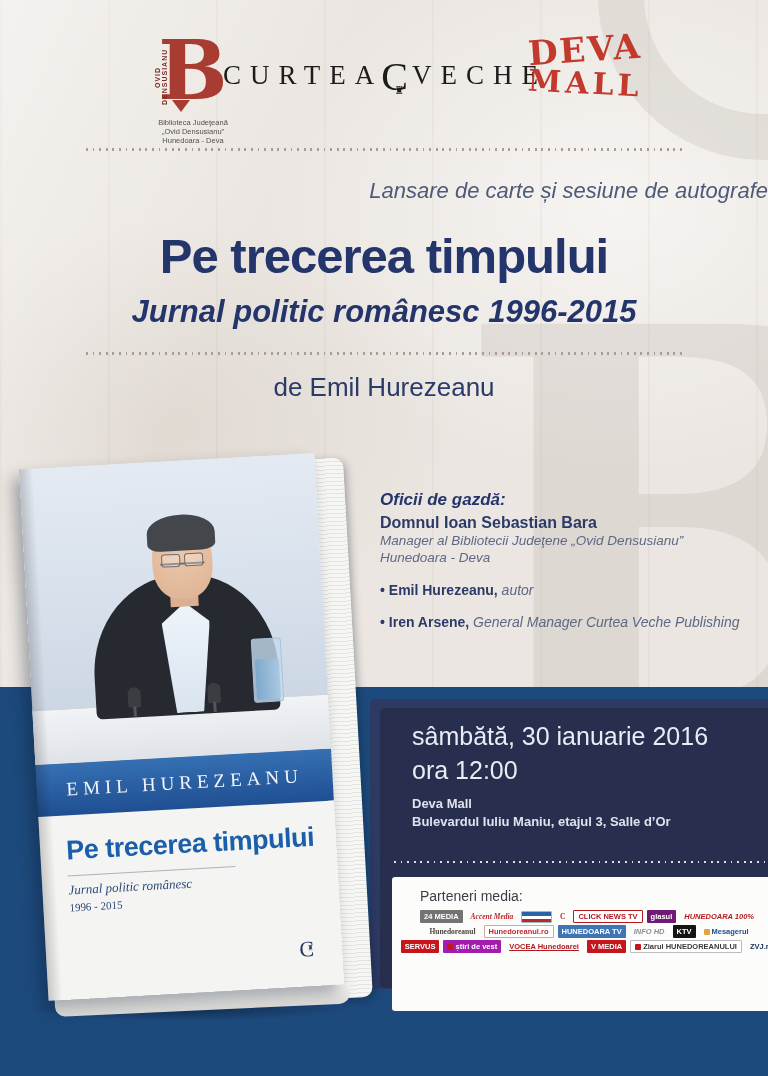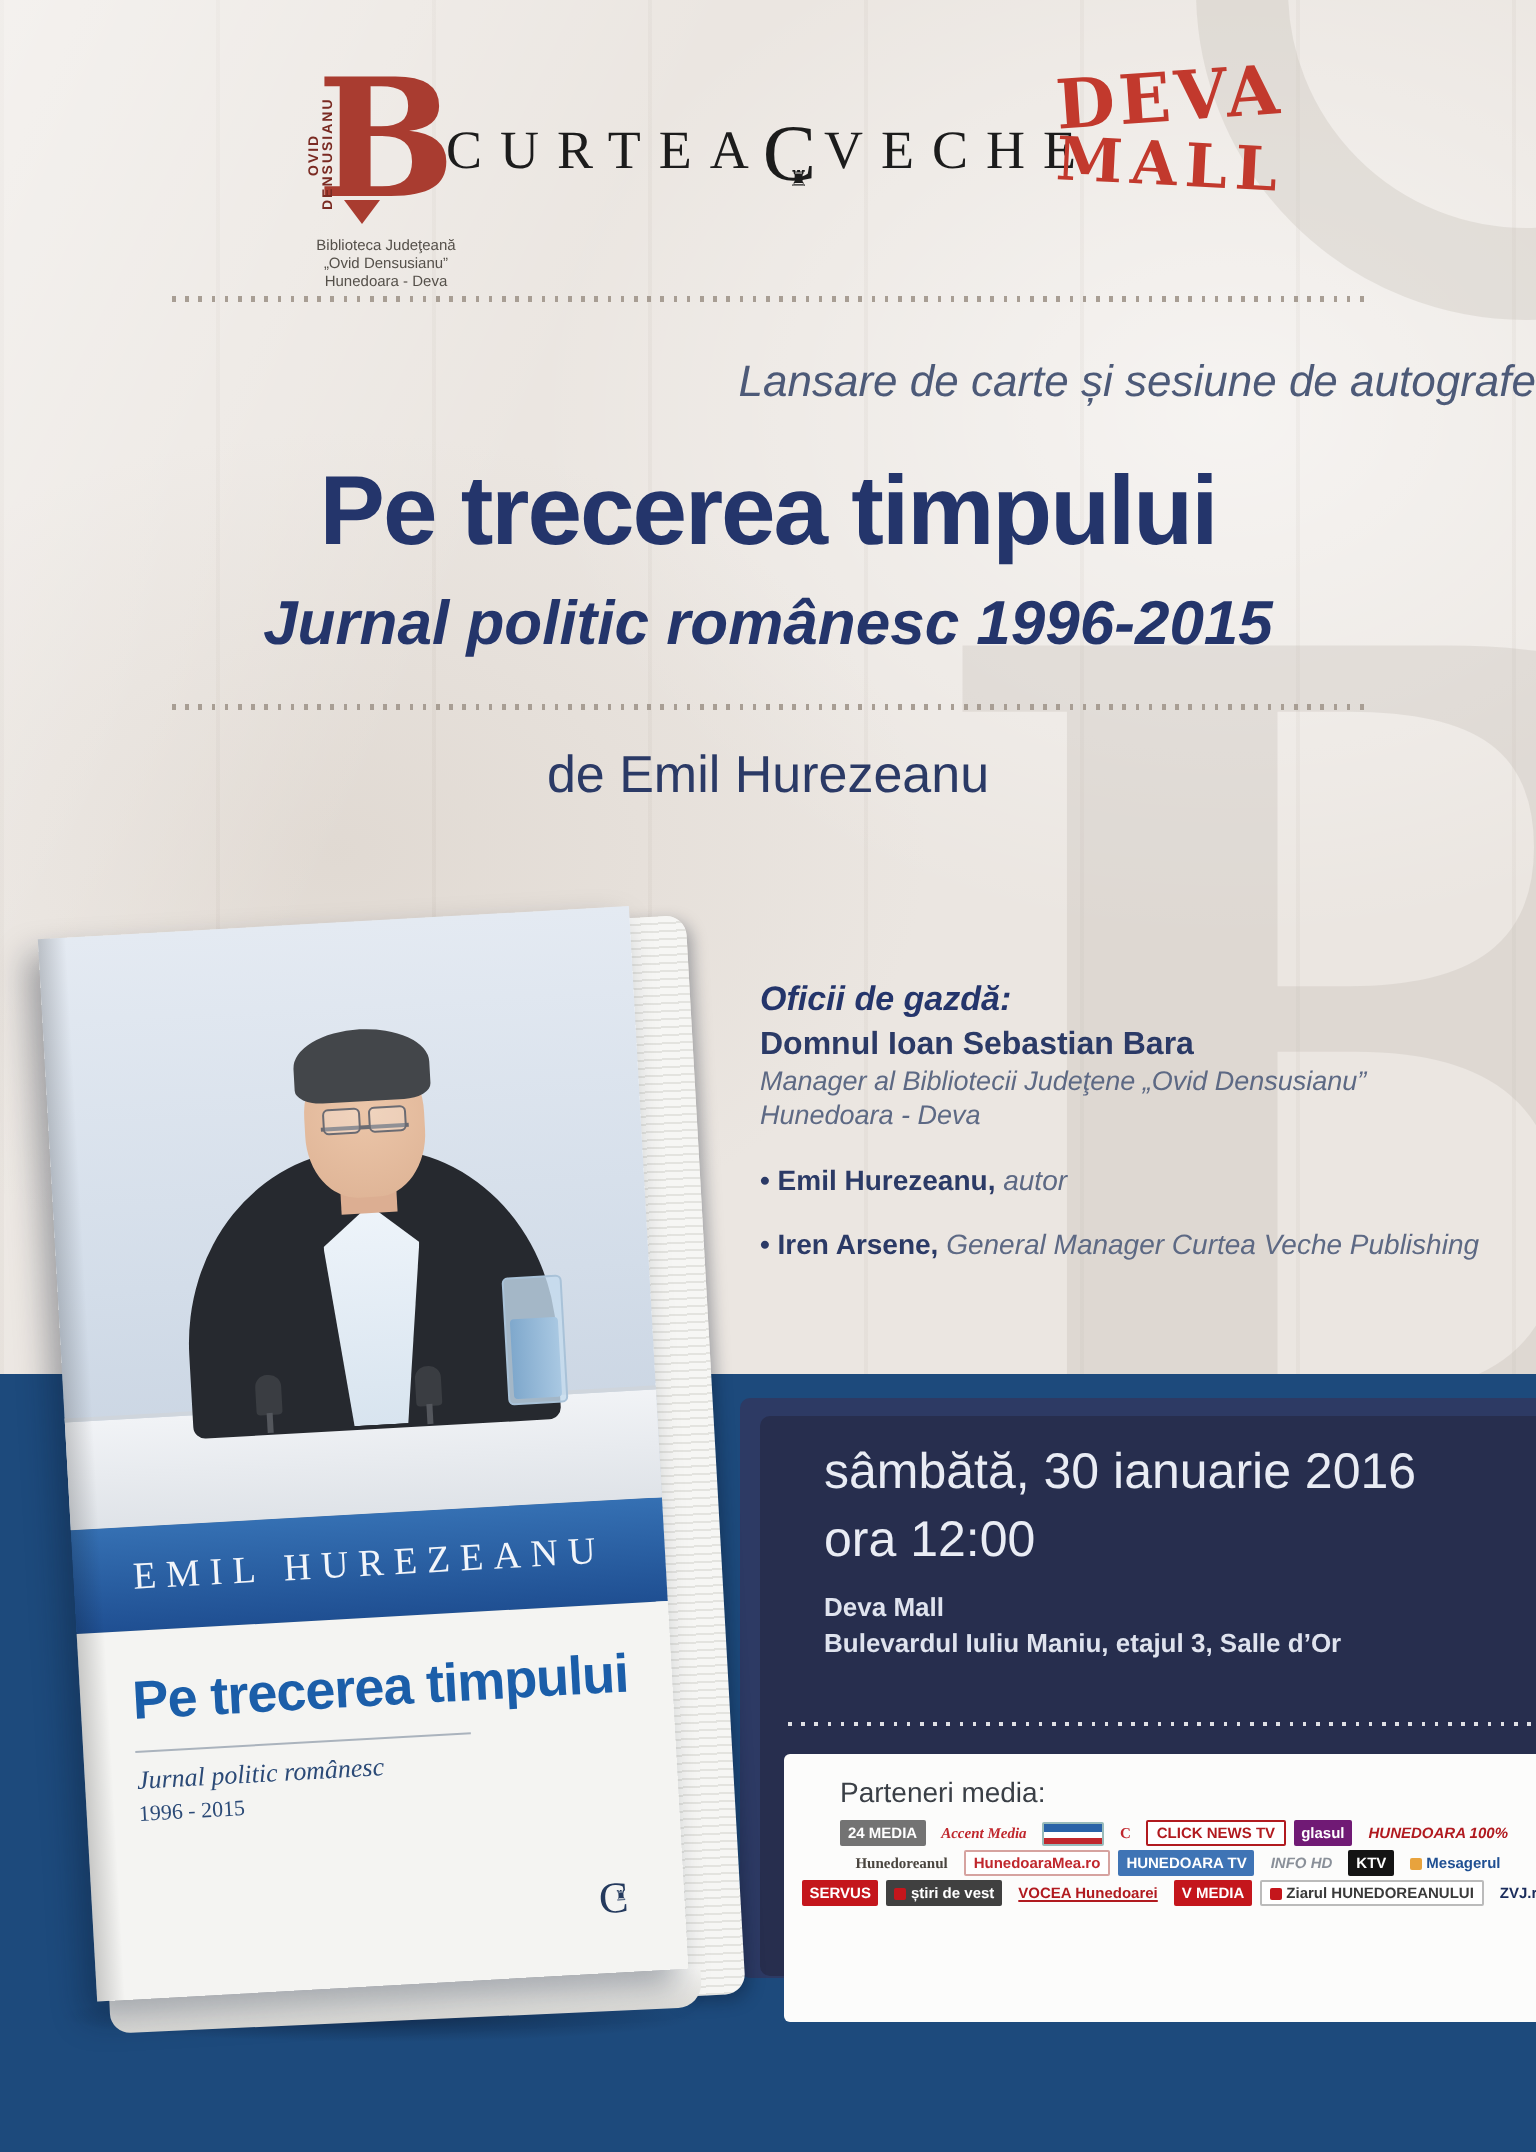--- a/index.html
+++ b/index.html
@@ -228,41 +228,41 @@
           </span>
           <span class="chip" style="color: rgb(177, 26, 31); font-weight: bold; font-style: italic;">
             <span>HUNEDOARA 100%</span>
           </span>
         </div>
         <div class="chip-row">
           <span class="chip" style="color: rgb(74, 69, 63); font-weight: bold; font-family: &quot;Liberation Serif&quot;, serif;">
             <span>Hunedoreanul</span>
           </span>
           <span class="chip" style="background: rgb(255, 255, 255); color: rgb(192, 39, 45); font-weight: bold; border: 1px solid rgb(214, 163, 160);">
-            <span>HunedoaraMea.ro</span>
+            <span>Hunedoreanul.ro</span>
           </span>
           <span class="chip" style="background: rgb(63, 116, 181); color: rgb(255, 255, 255); font-weight: bold;">
             <span>HUNEDOARA TV</span>
           </span>
           <span class="chip" style="color: rgb(138, 144, 153); font-weight: bold; font-style: italic;">
             <span>INFO HD</span>
           </span>
           <span class="chip" style="background: rgb(20, 20, 20); color: rgb(255, 255, 255); font-weight: bold;">
             <span>KTV</span>
           </span>
           <span class="chip" style="color: rgb(31, 79, 146); font-weight: bold;">
             <span class="badge" style="background: rgb(232, 163, 61);"></span>
             <span>Mesagerul</span>
           </span>
         </div>
         <div class="chip-row">
           <span class="chip" style="background: rgb(196, 22, 28); color: rgb(255, 255, 255); font-weight: bold;">
             <span>SERVUS</span>
           </span>
-          <span class="chip" style="background: #404040; color: rgb(255, 255, 255); font-weight: bold;">
+          <span class="chip" style="background: #a21caf; color: rgb(255, 255, 255); font-weight: bold;">
             <span class="badge" style="background: rgb(196, 22, 28);"></span>
             <span>știri de vest</span>
           </span>
           <span class="chip" style="color: rgb(177, 26, 31); font-weight: bold; text-decoration: underline;">
             <span>VOCEA Hunedoarei</span>
           </span>
           <span class="chip" style="background: rgb(196, 22, 28); color: rgb(255, 255, 255); font-weight: bold;">
             <span>V MEDIA</span>
           </span>
           <span class="chip" style="background: rgb(255, 255, 255); color: rgb(58, 58, 58); font-weight: bold; border: 1px solid rgb(187, 187, 187);">

